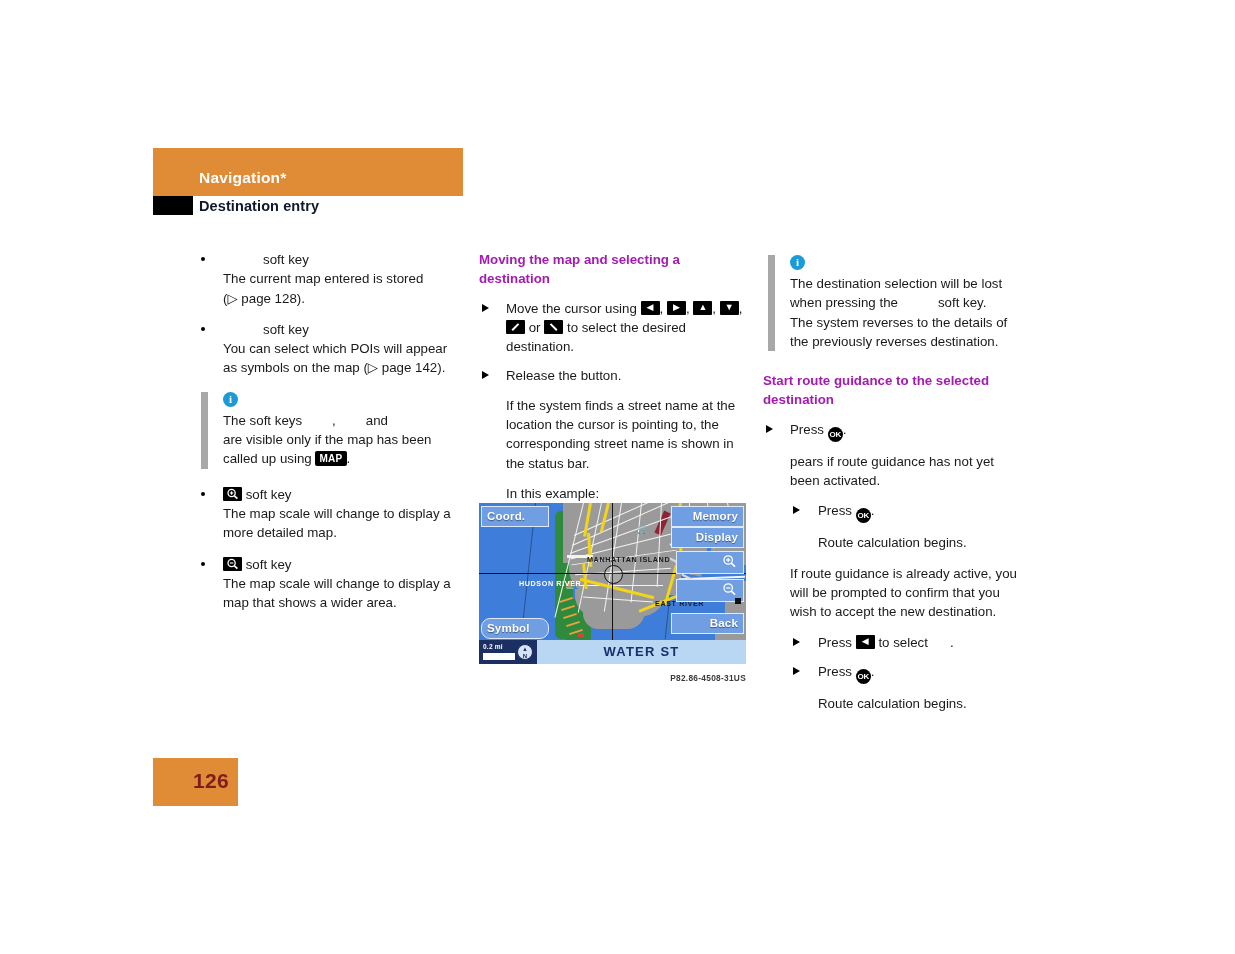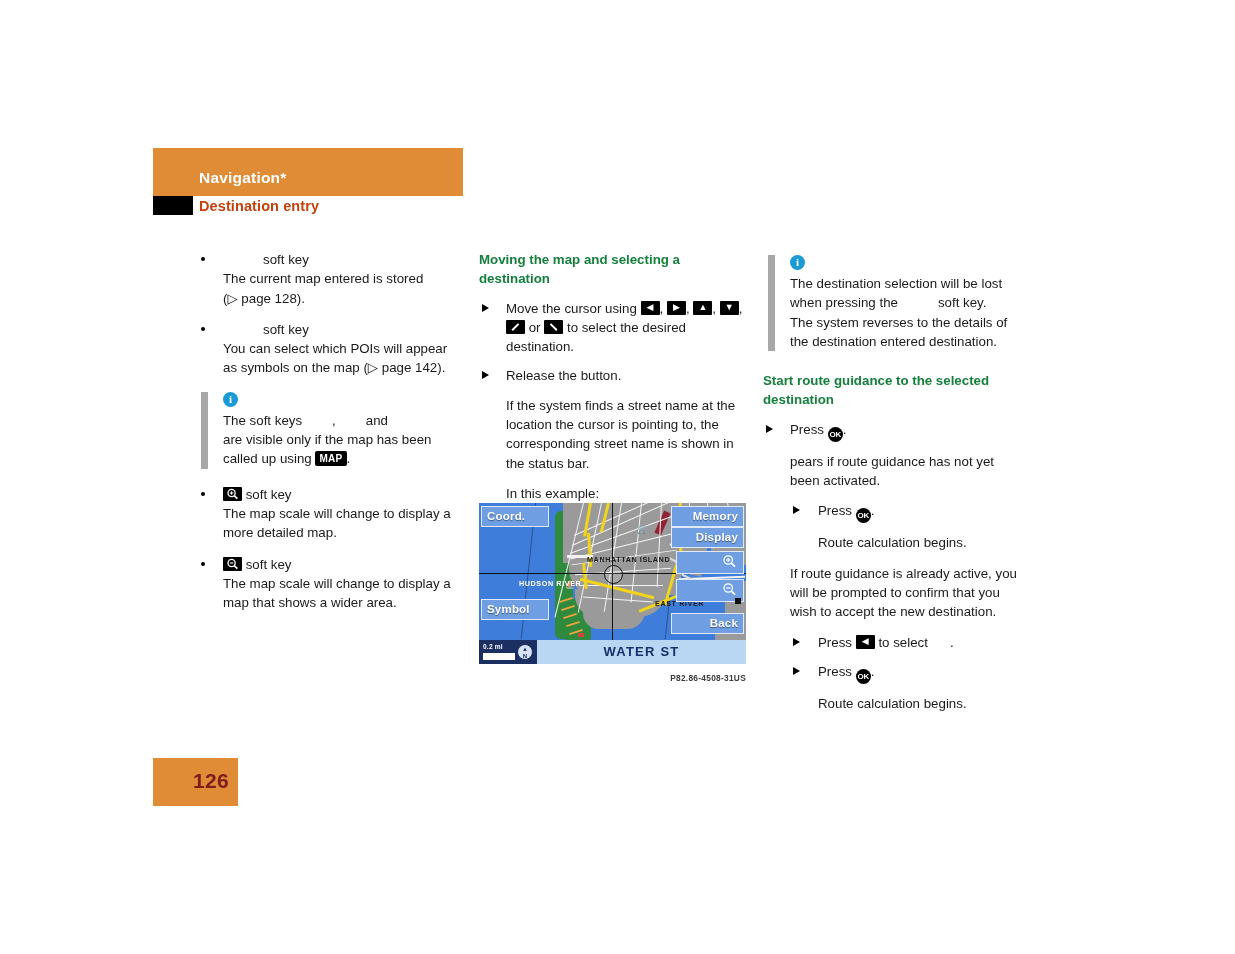--- a/index.html
+++ b/index.html
@@ -48,42 +48,42 @@
     width: 40px;
     height: 19px;
     background: #000000;
   }
   #header-section {
     position: absolute;
     left: 46px;
     top: 2px;
     font-size: 14.5px;
     font-weight: bold;
-    color: #c2410c;
+    color: #0f172a;
     letter-spacing: 0.1px;
   }
 
   
   .column {
     position: absolute;
     top: 250px;
     font-size: 13.3px;
     line-height: 19.3px;
     color: #1a1a1a;
   }
   #col-left  { left: 196px; width: 272px; }
   #col-mid   { left: 479px; width: 272px; }
   #col-right { left: 763px; width: 272px; }
 
   h3.sub {
     font-size: 13.3px;
     line-height: 19.3px;
     font-weight: bold;
     margin: 0 0 10px 0;
-    color: #15803d;
+    color: #a21caf;
   }
 
   
   .bullet {
     position: relative;
     padding-left: 27px;
     margin-bottom: 12px;
   }
   .bullet > .dot {
     position: absolute;
@@ -573,21 +573,21 @@
 
       <div id="crosshair-h"></div>
       <div id="crosshair-v"></div>
       <div id="crosshair-ring"></div>
 
       <div class="maplabel" style="left:108px; top:52px;">MANHATTAN ISLAND</div>
       <div class="maplabel white" style="left:40px; top:76px;">HUDSON RIVER</div>
       <div class="maplabel" style="left:176px; top:96px;">EAST RIVER</div>
 
       <div class="softkey left" style="top:3px;">Coord.</div>
-      <div class="softkey left" style="top:96px;">Symbol</div>
+      <div class="softkey left" style="top:115px;border-radius:9px;">Symbol</div>
       <div class="softkey right" style="top:3px;">Memory</div>
       <div class="softkey right" style="top:24px;">Display</div>
       <div class="softkey zoom" style="top:48px; height:21px;">
         <svg width="15" height="15" viewBox="0 0 15 15">
           <circle cx="6.2" cy="6" r="4.2" fill="none" stroke="#fff" stroke-width="1.3"></circle>
           <line x1="9.3" y1="9.1" x2="13" y2="12.6" stroke="#fff" stroke-width="1.7"></line>
           <line x1="4.1" y1="6" x2="8.3" y2="6" stroke="#fff" stroke-width="1.2"></line>
           <line x1="6.2" y1="3.9" x2="6.2" y2="8.1" stroke="#fff" stroke-width="1.2"></line>
         </svg>
       </div>
@@ -617,21 +617,21 @@
 <div class="column" id="col-right">
 
   <div class="infobox" style="margin-top:5px;">
     <span class="railing"></span>
     <span class="info-icon">i</span>
     <div>The destination selection will be lost</div>
     <div>
       <span>when pressing the</span><span class="keyblank"></span><span>soft key.</span>
     </div>
     <div>The system reverses to the details of</div>
-    <div>the destination entered destination.</div>
+    <div>the previously reverses destination.</div>
   </div>
 
   <h3 class="sub" style="margin-top:20px;">Start route guidance to the selected destination</h3>
 
   <div class="step">
     <span class="tri"></span>
     <span>Press</span>
     <span class="okkey">OK</span><span>.</span>
   </div>
 

